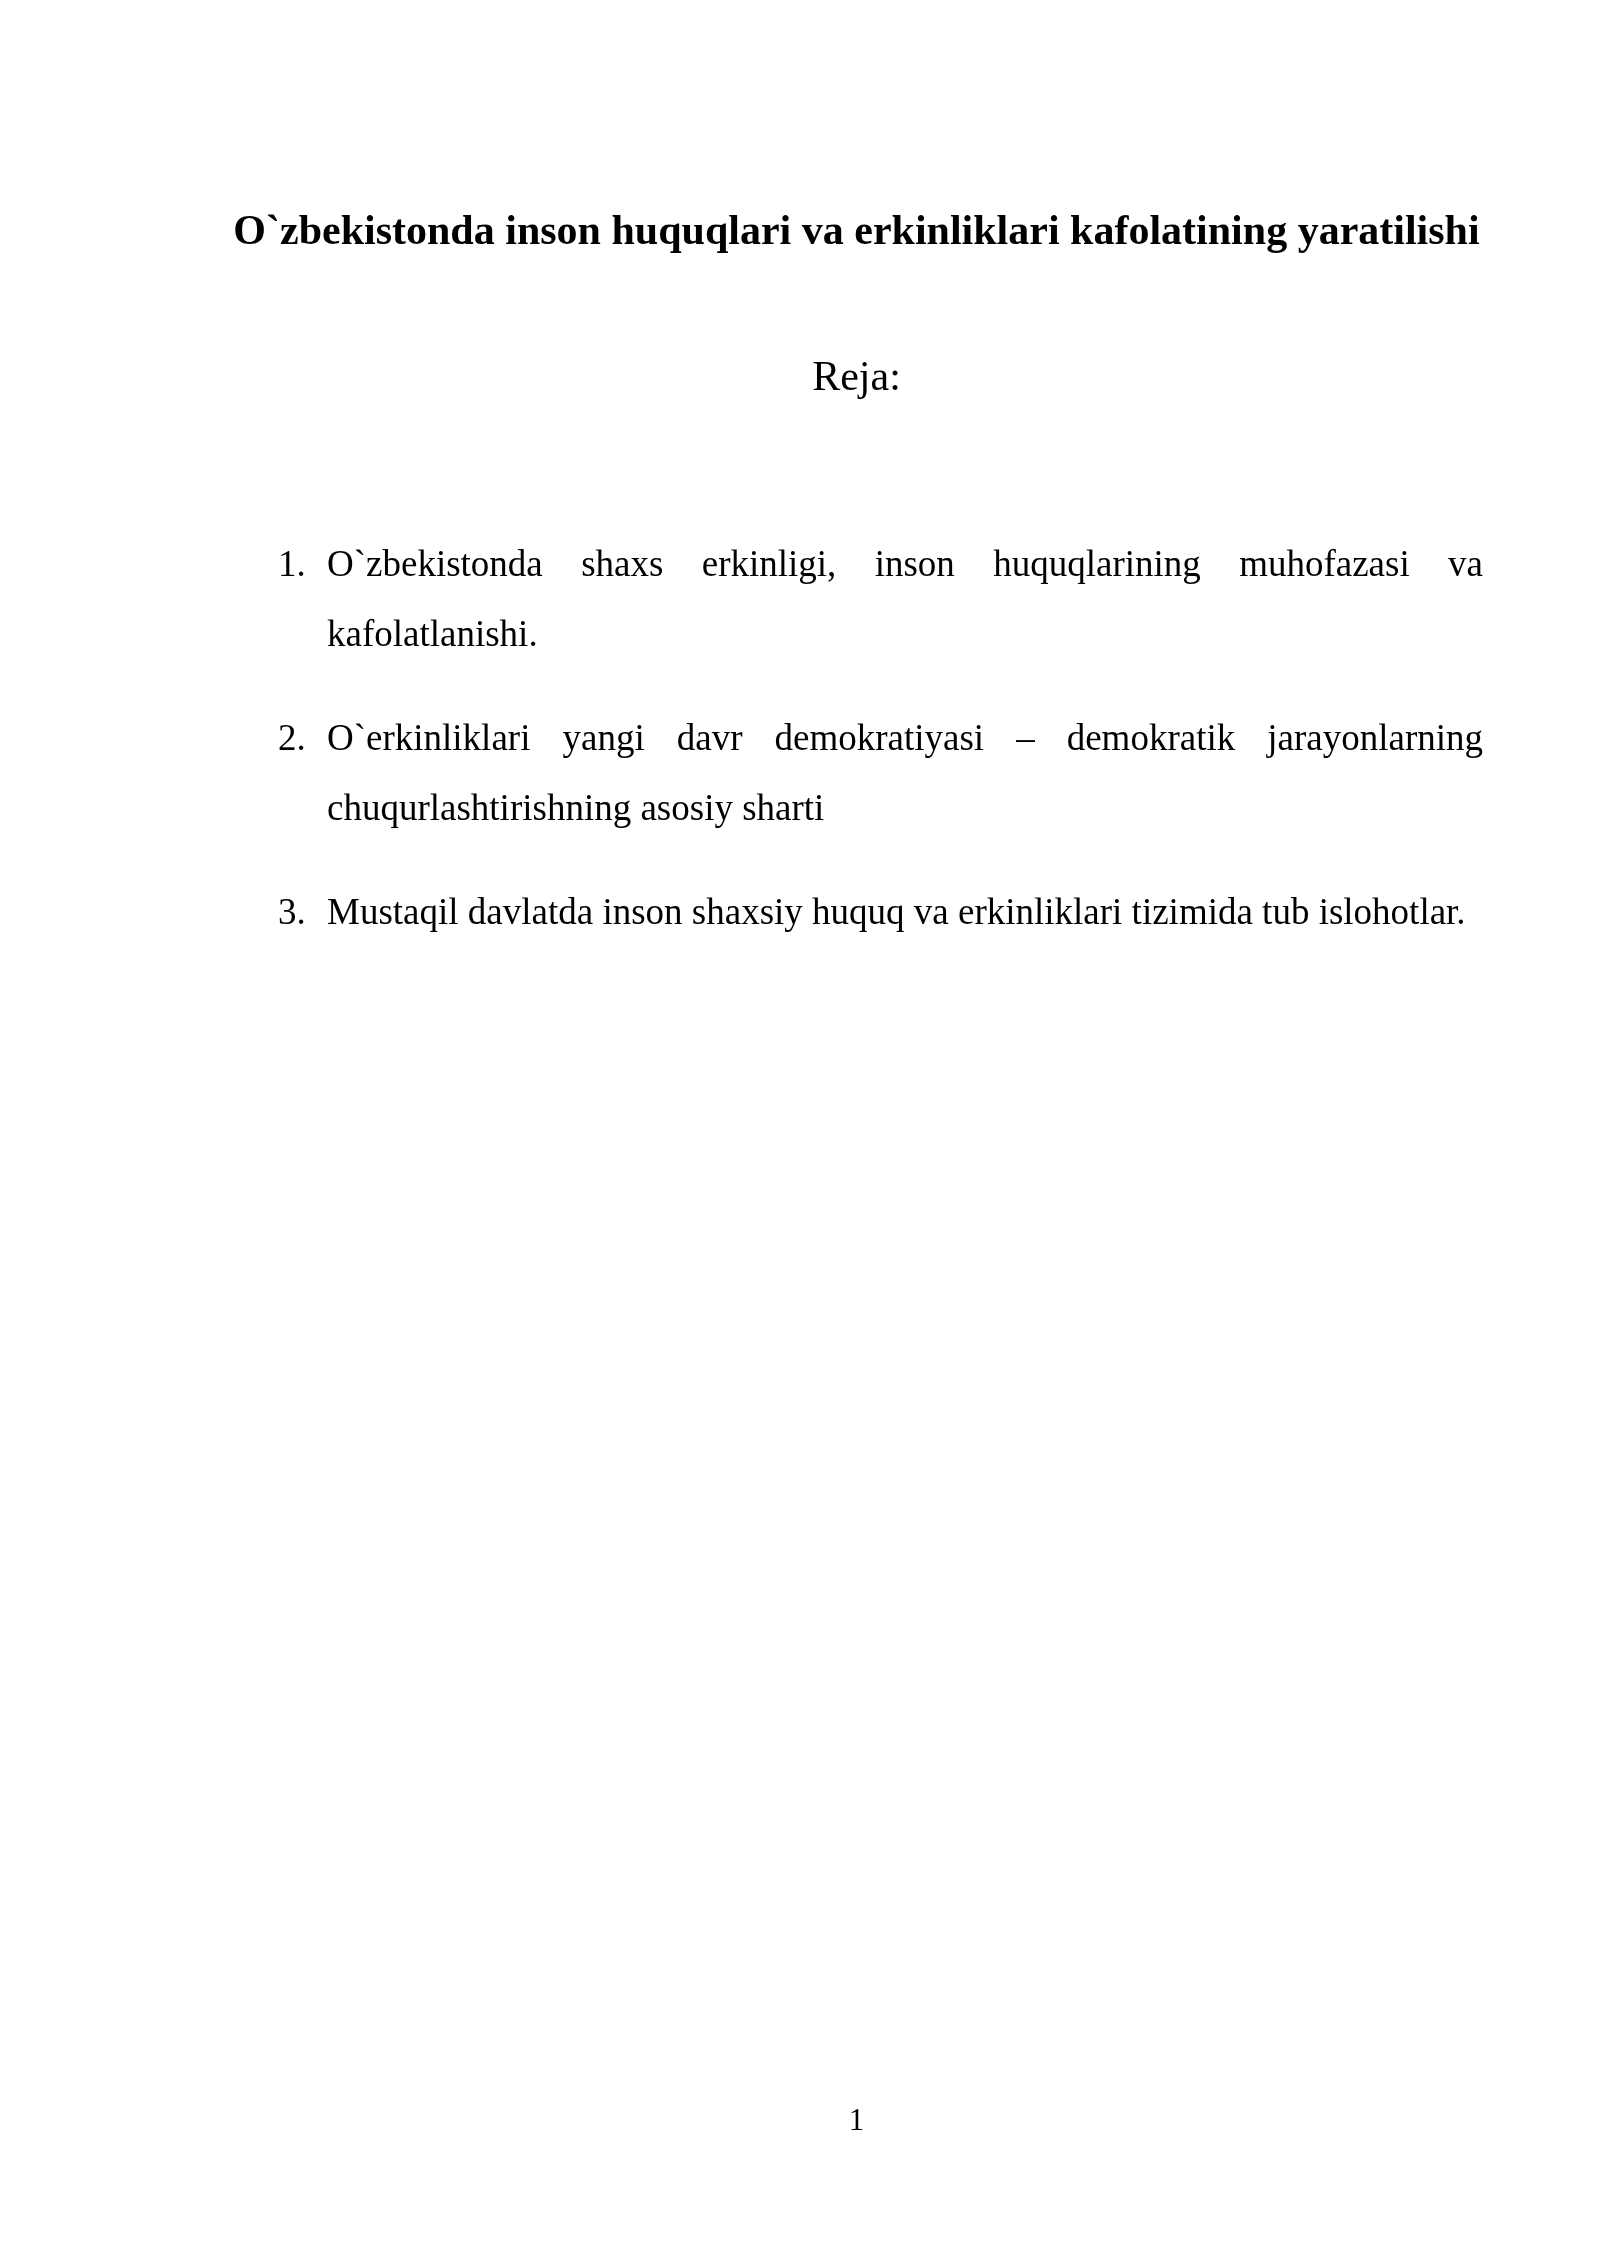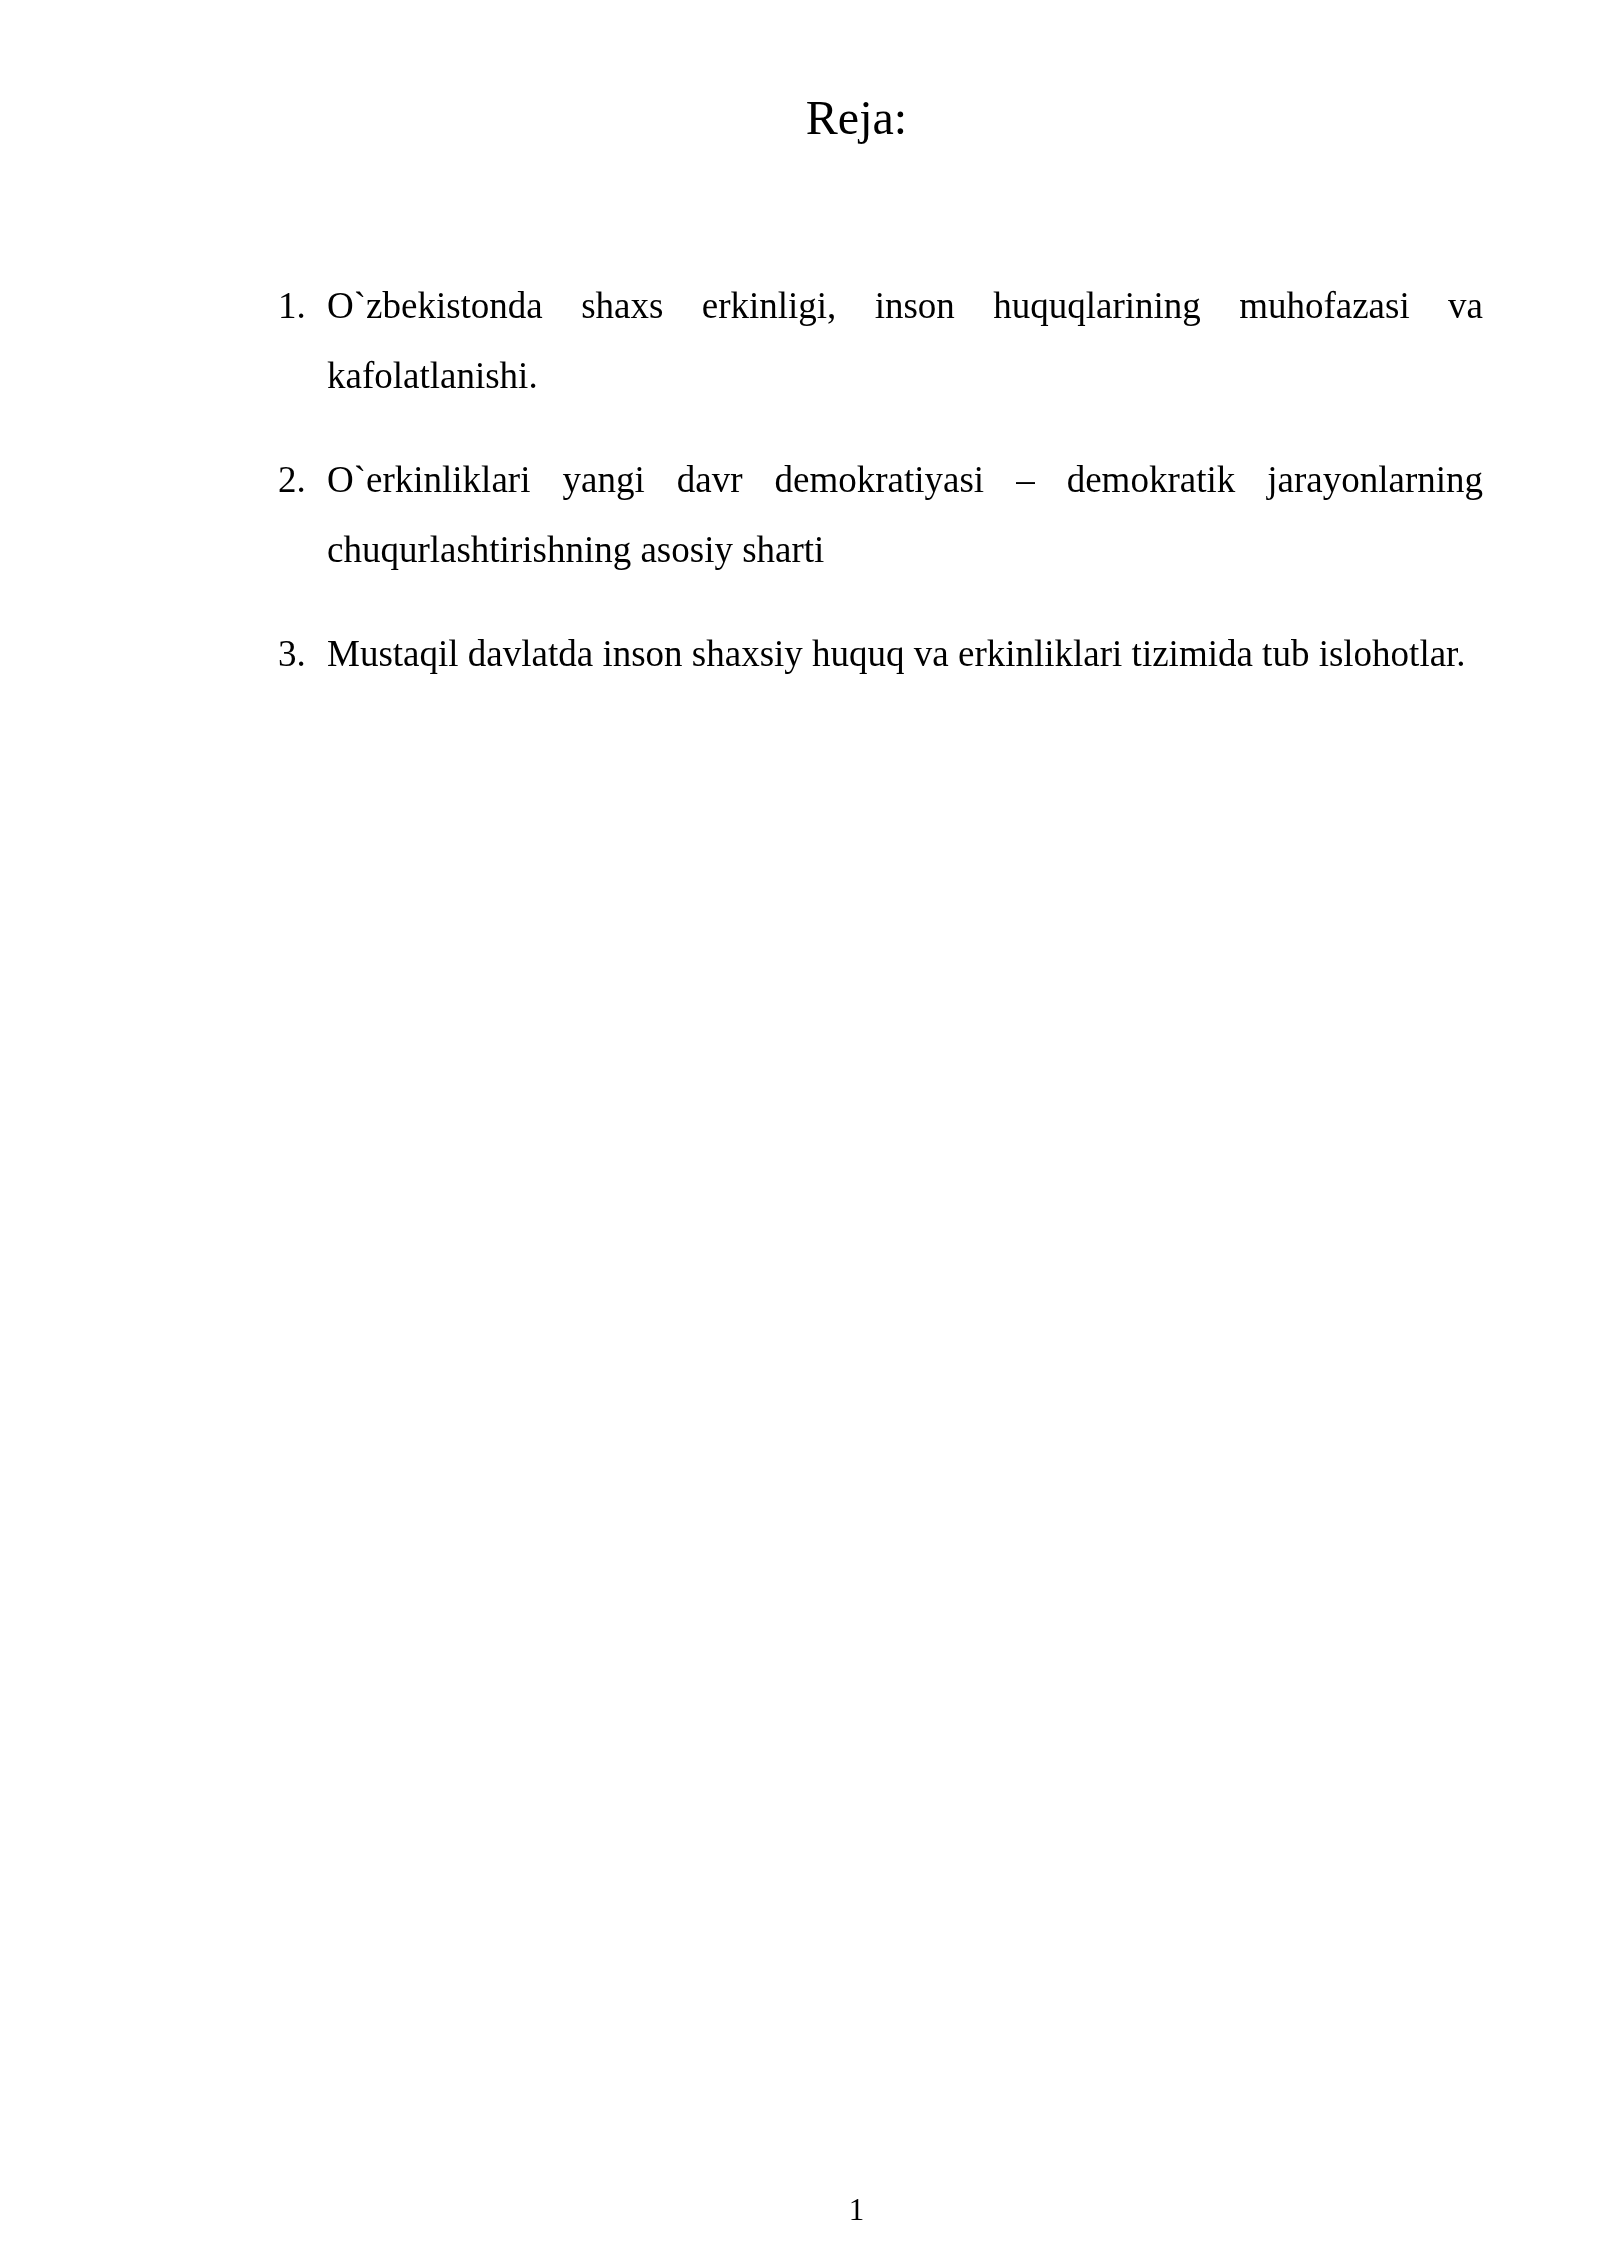--- a/index.html
+++ b/index.html
@@ -29,21 +29,21 @@
     margin: 0;
     padding-top: 202px;
     font-size: 42px;
     line-height: 56px;
     font-weight: bold;
     text-align: center;
     letter-spacing: 0px;
   }
   .reja {
     margin: 90px 0 4px 0;
-    font-size: 48px;
+    font-size: 42px;
     line-height: 56px;
     font-weight: normal;
     text-align: center;
   }
   .plan-list {
     margin: 125px 0 0 0;
     padding: 0;
     list-style: none;
   }
   .plan-list li {
@@ -69,20 +69,21 @@
     font-size: 31px;
     line-height: 36px;
   }
 </style>
 </head>
 <body>
 
 <div class="page">
   <div class="content">
 
+    <h1 class="doc-title">O`zbekistonda inson huquqlari va erkinliklari kafolatining yaratilishi</h1>
 
     <h2 class="reja">Reja:</h2>
 
     <ol class="plan-list">
       <li>
         <span class="num">1.</span><span>O`zbekistonda shaxs erkinligi, inson huquqlarining muhofazasi va kafolatlanishi.</span>
       </li>
       <li>
         <span class="num">2.</span><span>O`erkinliklari yangi davr demokratiyasi – demokratik jarayonlarning chuqurlashtirishning asosiy sharti</span>
       </li>

